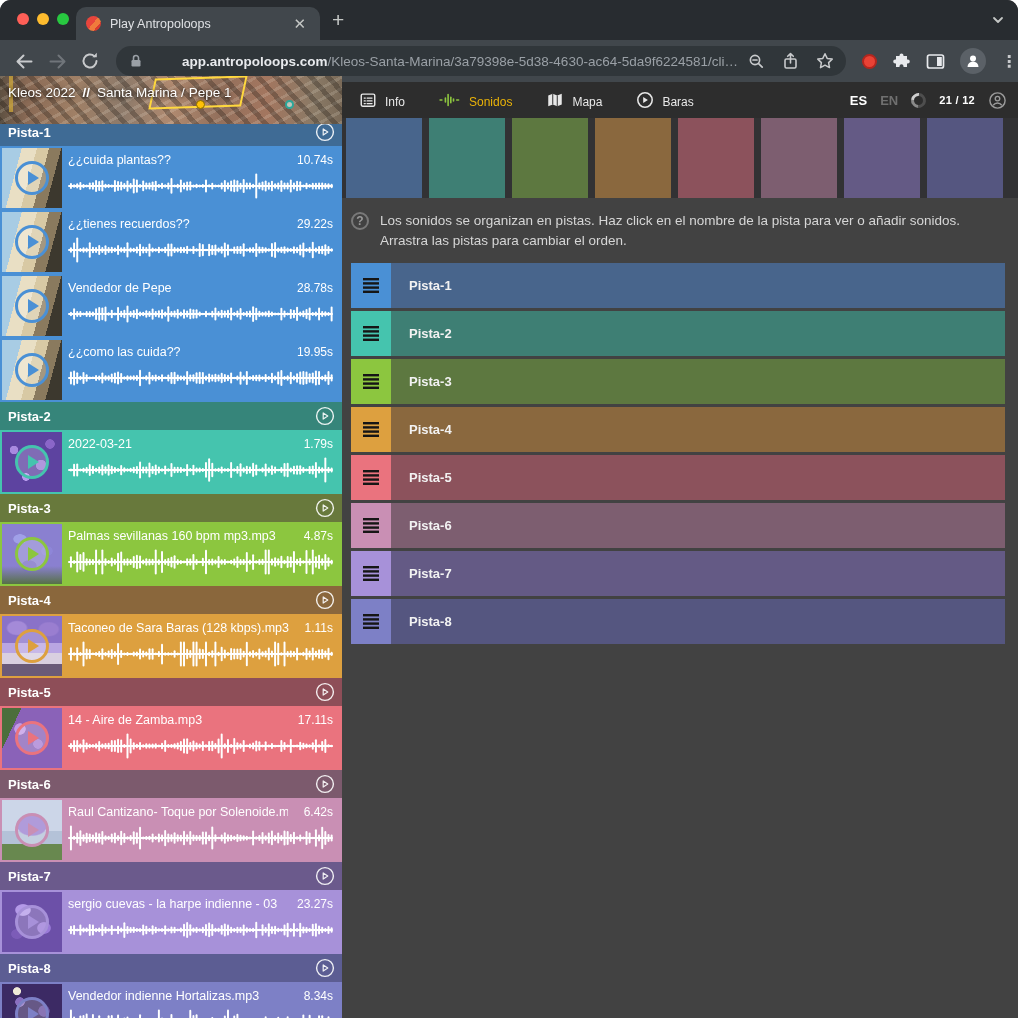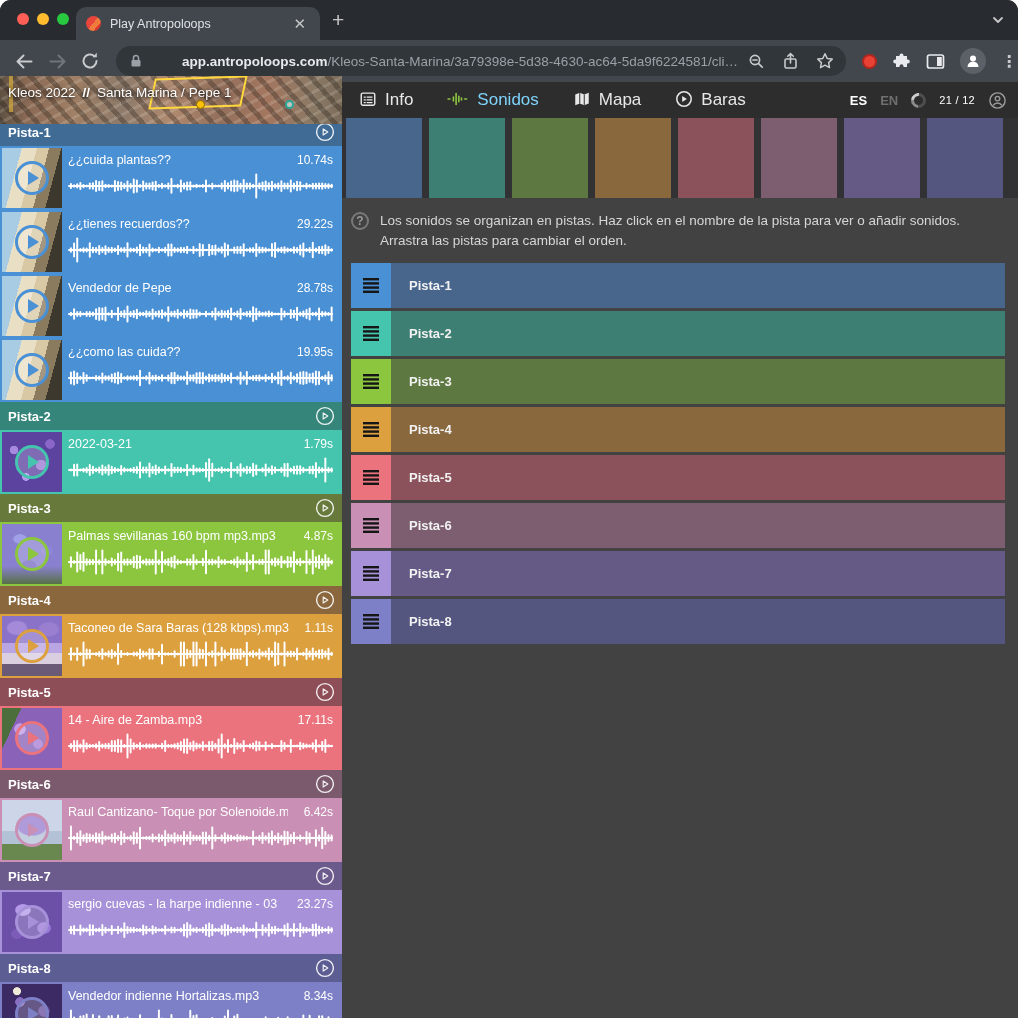--- a/index.html
+++ b/index.html
@@ -43,28 +43,28 @@
                repeating-linear-gradient(-28deg,rgba(255,250,235,.14) 0 3px,rgba(0,0,0,0) 3px 10px);}
   .bc-strip{position:absolute;left:9px;top:0;width:4px;height:36px;background:#c9a23c;opacity:.8;}
   .bc-poly{position:absolute;left:152px;top:1px;width:92px;height:31px;border:2px solid #ffd83d;
     transform:skewX(-14deg) rotate(-2deg);box-sizing:border-box;}
   .bc-pin{position:absolute;left:196px;top:24px;width:9px;height:9px;border-radius:50%;background:#ffc107;border:1.5px solid #8a6d00;box-sizing:border-box;}
   .bc-dot{position:absolute;left:285px;top:24px;width:9px;height:9px;border-radius:50%;border:2px solid #2aa79a;box-sizing:border-box;background:rgba(210,240,235,.6);}
   .bc-text{position:relative;z-index:2;color:#fff;font-size:13.5px;padding:9px 0 0 8px;
     text-shadow:0 1px 3px rgba(0,0,0,.75),0 0 6px rgba(0,0,0,.4);white-space:nowrap;}
   .bc-text .sep{margin:0 7px;font-weight:700;}
   .nav{display:flex;align-items:center;margin-left:17px;gap:34px;}
-  .navitem{display:flex;align-items:flex-start;gap:8px;color:#e8e8e8;font-size:17px;background:none;border:none;padding:0;font-family:inherit;}
-  .navitem.active{color:#7dd3fc;}
+  .navitem{display:flex;align-items:flex-end;gap:8px;color:#e8e8e8;font-size:12px;background:none;border:none;padding:0;font-family:inherit;}
+  .navitem.active{color:#eab308;}
   .appbar-right{margin-left:auto;display:flex;align-items:center;gap:13px;padding-right:11px;}
   .lang-es{color:#fff;font-weight:700;font-size:13px;}
   .lang-en{color:#6f6f6f;font-weight:700;font-size:13px;}
   .spinner{width:15px;height:15px;border-radius:50%;box-sizing:border-box;
     border:3.5px solid #4e4e4e;border-top-color:#cfcfcf;border-left-color:#8a8a8a;transform:rotate(-40deg);}
-  .counter{color:#fff;font-size:11px;font-weight:400;letter-spacing:.3px;}
+  .counter{color:#fff;font-size:11px;font-weight:700;letter-spacing:.3px;}
 
   
   .content{display:flex;height:900px;}
   aside{width:342px;flex:none;overflow:hidden;display:flex;flex-direction:column;background:#333;}
   .section{flex:none;}
   .shead{height:28px;display:flex;align-items:center;justify-content:space-between;padding:0 7px 0 8px;}
   .shead .t{color:#fff;font-size:13px;font-weight:600;}
   .clip{height:64px;position:relative;}
   .thumb{position:absolute;left:2px;top:2px;width:60px;height:60px;overflow:hidden;}
   .pov{position:absolute;left:13px;top:13px;width:34px;height:34px;border-radius:50%;border:3px solid #fff;

